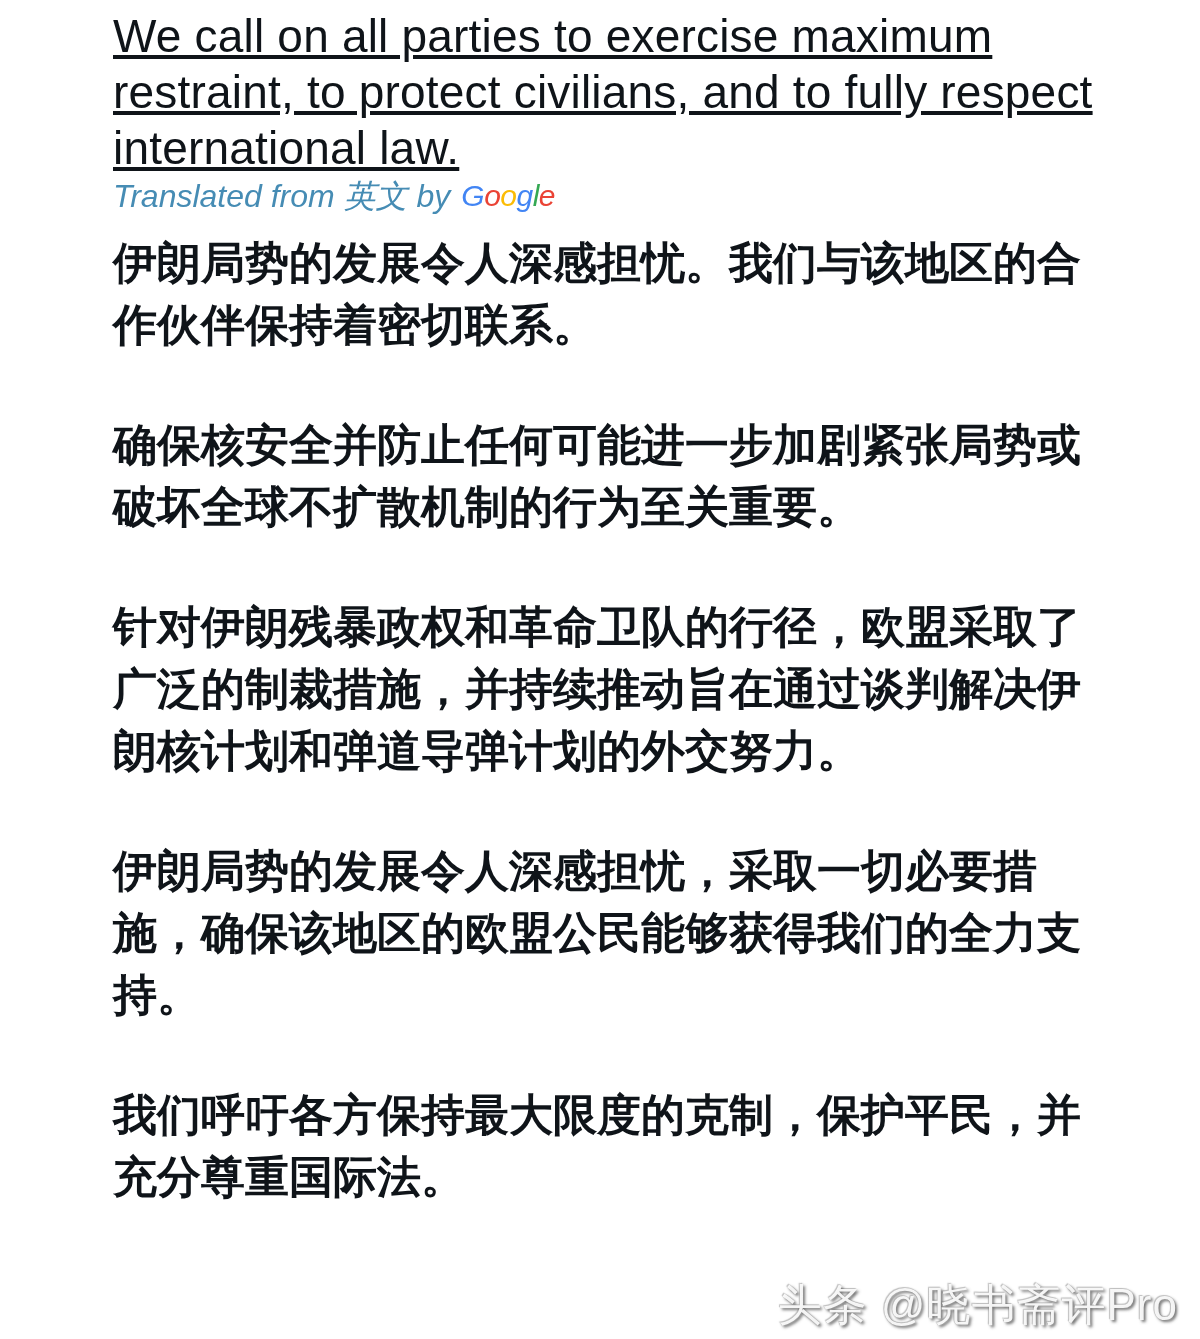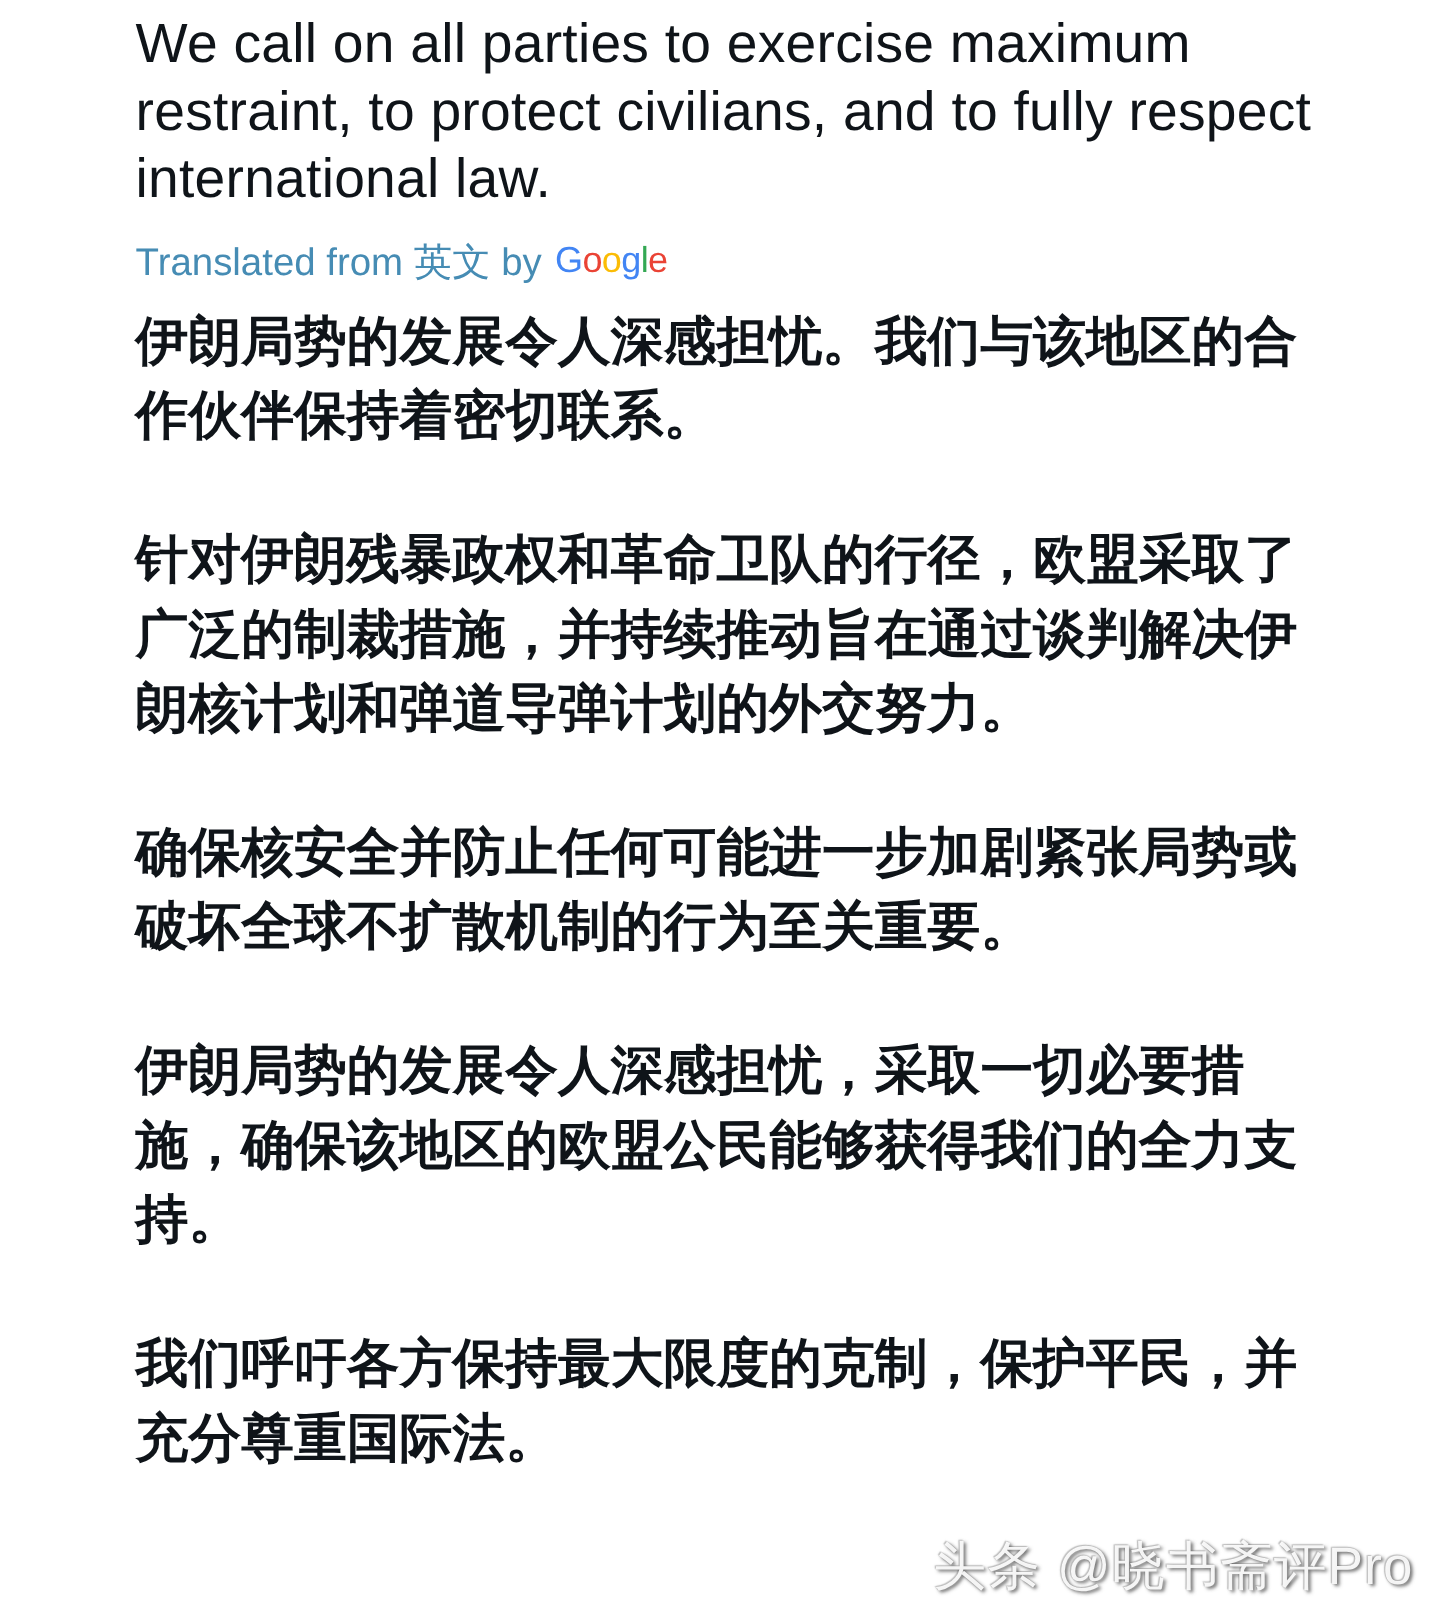--- a/index.html
+++ b/index.html
@@ -17,28 +17,29 @@
     }
     .post {
       padding: 8px 108px 0 113px;
     }
     .original-text {
       font-size: 46px;
       line-height: 56px;
       letter-spacing: 0.2px;
       color: var(--text, #0f1419);
       white-space: pre;
+      text-decoration: underline;
     }
     .translate-row {
-      margin-top: 22px;
       display: flex;
       align-items: center;
       gap: 11px;
       cursor: pointer;
       user-select: none;
+      font-style: italic;
     }
     .translate-label {
       font-size: 32px;
       line-height: 40px;
       color: var(--translate-link, #468cb4);
     }
     .google-wordmark {
       font-size: 30px;
       line-height: 40px;
       font-weight: 500;
@@ -83,25 +84,25 @@
 international law.</div>
 
   <div class="translate-row">
     <span class="translate-label">Translated from 英文 by</span>
     <span class="google-wordmark"><span style="color: rgb(66, 133, 244);">G</span><span style="color: rgb(234, 67, 53);">o</span><span style="color: rgb(251, 188, 5);">o</span><span style="color: rgb(66, 133, 244);">g</span><span style="color: rgb(52, 168, 83);">l</span><span style="color: rgb(234, 67, 53);">e</span></span>
   </div>
 
   <div class="translated-block">
       <p class="zh-para">伊朗局势的发展令人深感担忧。我们与该地区的合
 作伙伴保持着密切联系。</p>
+      <p class="zh-para">确保核安全并防止任何可能进一步加剧紧张局势或
+破坏全球不扩散机制的行为至关重要。</p>
       <p class="zh-para">针对伊朗残暴政权和革命卫队的行径，欧盟采取了
 广泛的制裁措施，并持续推动旨在通过谈判解决伊
 朗核计划和弹道导弹计划的外交努力。</p>
-      <p class="zh-para">确保核安全并防止任何可能进一步加剧紧张局势或
-破坏全球不扩散机制的行为至关重要。</p>
       <p class="zh-para">伊朗局势的发展令人深感担忧，采取一切必要措
 施，确保该地区的欧盟公民能够获得我们的全力支
 持。</p>
       <p class="zh-para">我们呼吁各方保持最大限度的克制，保护平民，并
 充分尊重国际法。</p>
     </div>
 
 </main>
 
 <div class="watermark">头条 @晓书斋评Pro</div>

